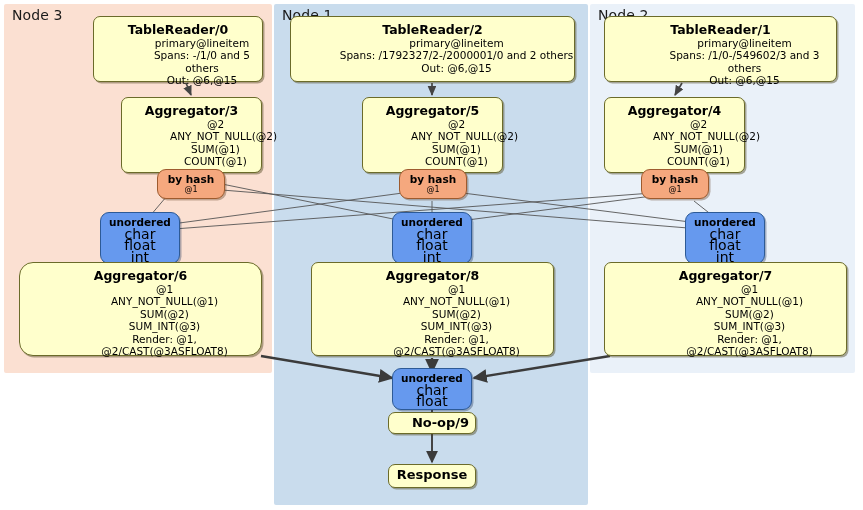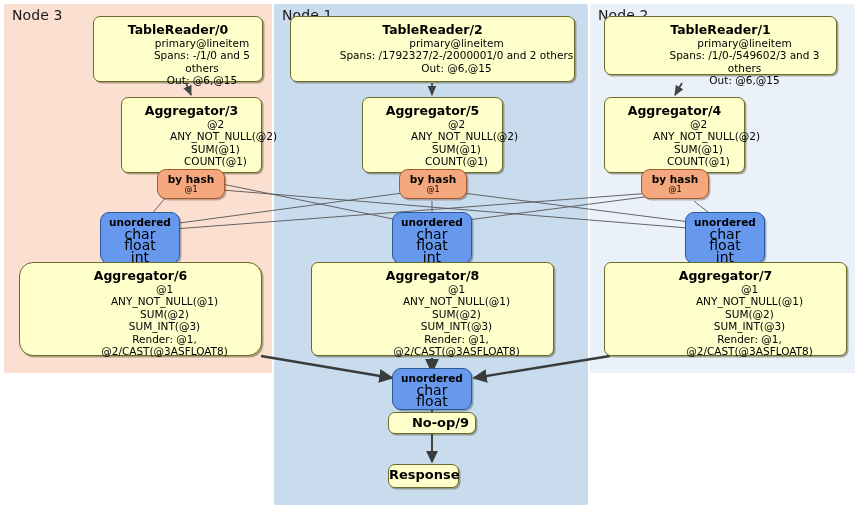--- a/index.html
+++ b/index.html
@@ -104,21 +104,21 @@
     <div class="t2">Out: @6,@15</div>
   </div>
 
   <div class="gbox" style="left:290px;top:16px;width:285px;height:66px;">
     <div class="t1">TableReader/2</div>
     <div class="t2">primary@lineitem</div>
     <div class="t2">Spans: /1792327/2-/2000001/0 and 2 others</div>
     <div class="t2">Out: @6,@15</div>
   </div>
 
-  <div class="gbox" style="left:604px;top:16px;width:233px;height:59px;">
+  <div class="gbox" style="left:604px;top:16px;width:233px;height:66px;">
     <div class="t1">TableReader/1</div>
     <div class="t2">primary@lineitem</div>
     <div class="t2">Spans: /1/0-/549602/3 and 3 others</div>
     <div class="t2">Out: @6,@15</div>
   </div>
 
   <div class="gbox" style="left:121px;top:97px;width:141px;height:76px;">
     <div class="t1">Aggregator/3</div>
     <div class="t2">@2</div>
     <div class="t2">ANY_NOT_NULL(@2)</div>
@@ -208,17 +208,17 @@
   <div class="bbox" style="left:392px;top:368px;width:80px;height:42px;">
     <div class="b1">unordered</div>
     <div class="b2">char</div>
     <div class="b2">float</div>
   </div>
 
   <div class="gbox smallbox" style="left:388px;top:412px;width:88px;height:22px;padding-left:17px;">
     <div class="t1">No-op/9</div>
   </div>
 
-  <div class="gbox smallbox" style="left:388px;top:464px;width:71px;height:24px;">
+  <div class="gbox smallbox" style="left:388px;top:464px;width:88px;height:24px;">
     <div class="t1">Response</div>
   </div>
 
 </div>
 
 </body></html>

